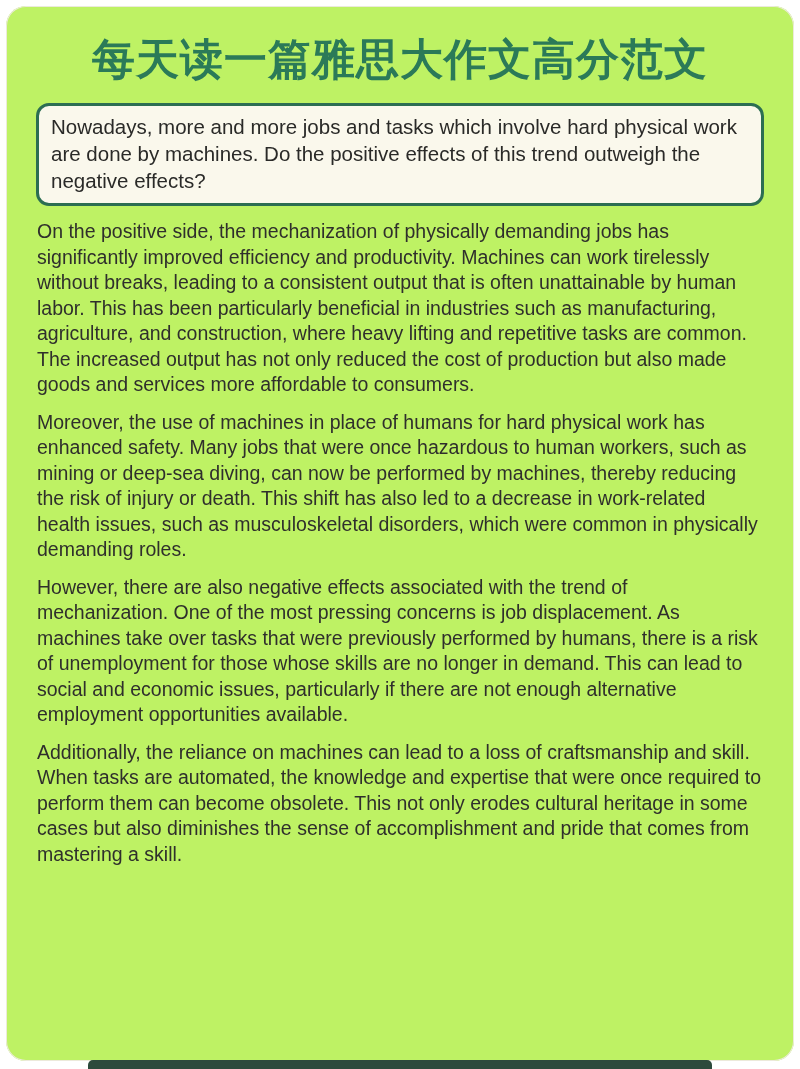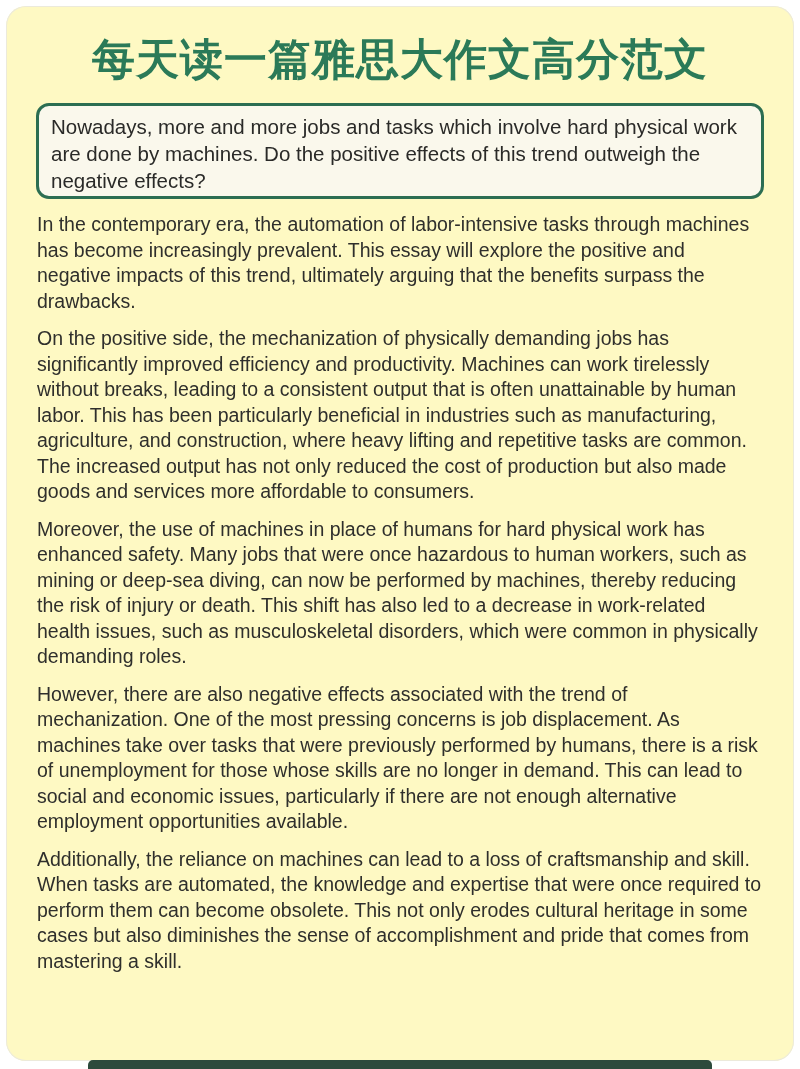--- a/index.html
+++ b/index.html
@@ -13,39 +13,39 @@
     position: relative;
     font-family: "Liberation Sans", "DejaVu Sans", sans-serif;
     overflow: hidden;
   }
   .card {
     position: absolute;
     left: 6px;
     top: 6px;
     right: 6px;
     bottom: 8px;
-    background: #fef9c3;
+    background: #bef264;
     border-radius: 20px;
     box-shadow: 0 0 0 1px #eceadb inset;
   }
   .page-title {
     margin: 30px 30px 0;
     text-align: center;
     font-size: 43px;
     font-weight: 800;
     letter-spacing: 1px;
     color: #2b7a58;
     line-height: 1.1;
   }
   .prompt-box {
     margin: 20px 30px 0;
     border: 3.5px solid #2c6e52;
     border-radius: 13px;
     background: #faf8ec;
-    padding: 7px 12px 2px;
+    padding: 7px 12px 9px;
   }
   .prompt-text {
     font-size: 20.5px;
     line-height: 27px;
     color: #2a2a28;
   }
   .section-heading {
     margin-top: 15px;
     text-align: center;
     font-size: 22px;
@@ -79,21 +79,20 @@
 <div class="card">
 
   <h1 class="page-title">每天读一篇雅思大作文高分范文</h1>
 
   <div class="prompt-box">
     <div class="prompt-text">Nowadays, more and more jobs and tasks which involve hard physical work are done by machines. Do the positive effects of this trend outweigh the negative effects?</div>
   </div>
 
 
   <div class="essay-body">
-    <p>In the contemporary era, the automation of labor-intensive tasks through machines has become increasingly prevalent. This essay will explore the positive and negative impacts of this trend, ultimately arguing that the benefits surpass the drawbacks.</p>
     <p>On the positive side, the mechanization of physically demanding jobs has significantly improved efficiency and productivity. Machines can work tirelessly without breaks, leading to a consistent output that is often unattainable by human labor. This has been particularly beneficial in industries such as manufacturing, agriculture, and construction, where heavy lifting and repetitive tasks are common. The increased output has not only reduced the cost of production but also made goods and services more affordable to consumers.</p>
     <p>Moreover, the use of machines in place of humans for hard physical work has enhanced safety. Many jobs that were once hazardous to human workers, such as mining or deep-sea diving, can now be performed by machines, thereby reducing the risk of injury or death. This shift has also led to a decrease in work-related health issues, such as musculoskeletal disorders, which were common in physically demanding roles.</p>
     <p>However, there are also negative effects associated with the trend of mechanization. One of the most pressing concerns is job displacement. As machines take over tasks that were previously performed by humans, there is a risk of unemployment for those whose skills are no longer in demand. This can lead to social and economic issues, particularly if there are not enough alternative employment opportunities available.</p>
     <p>Additionally, the reliance on machines can lead to a loss of craftsmanship and skill. When tasks are automated, the knowledge and expertise that were once required to perform them can become obsolete. This not only erodes cultural heritage in some cases but also diminishes the sense of accomplishment and pride that comes from mastering a skill.</p>
   </div>
 
 </div>
 
 <div class="bottom-bar"></div>
 

